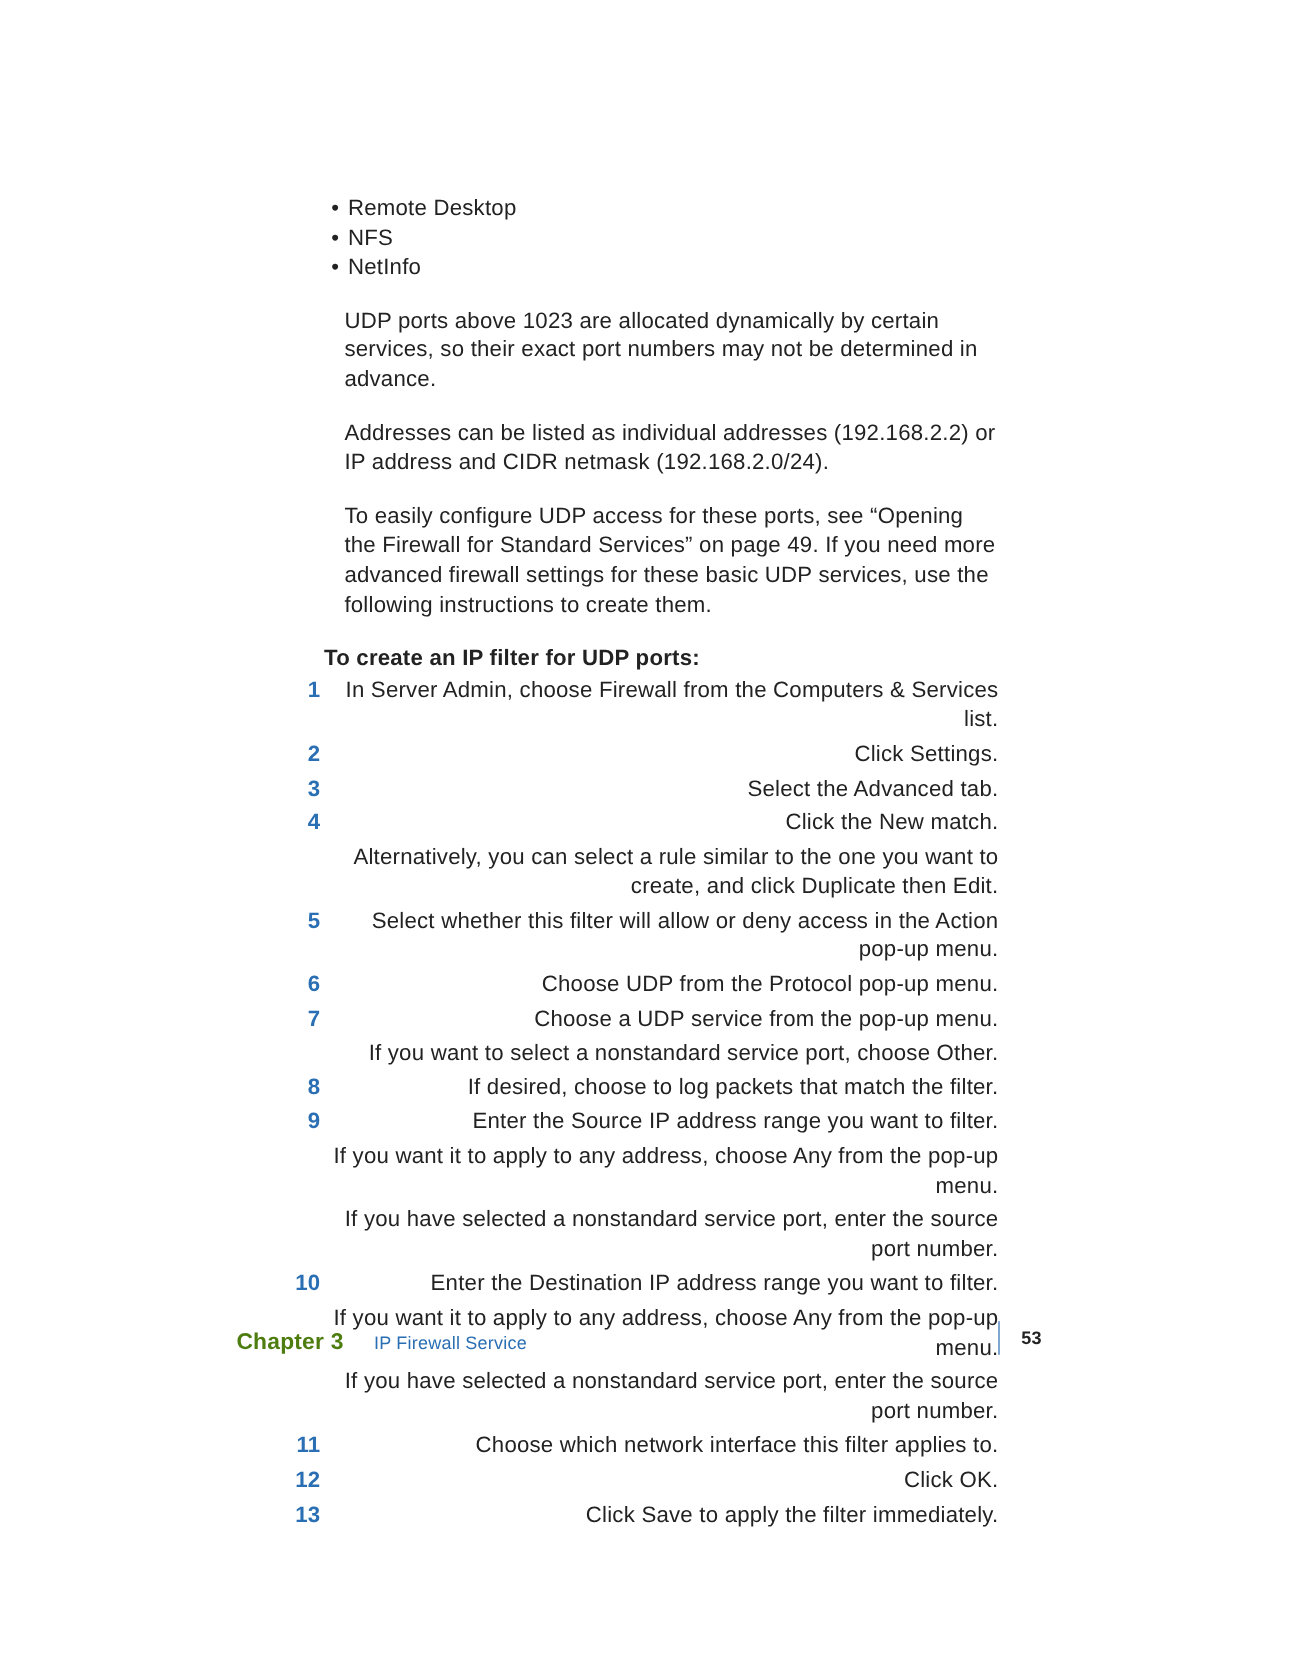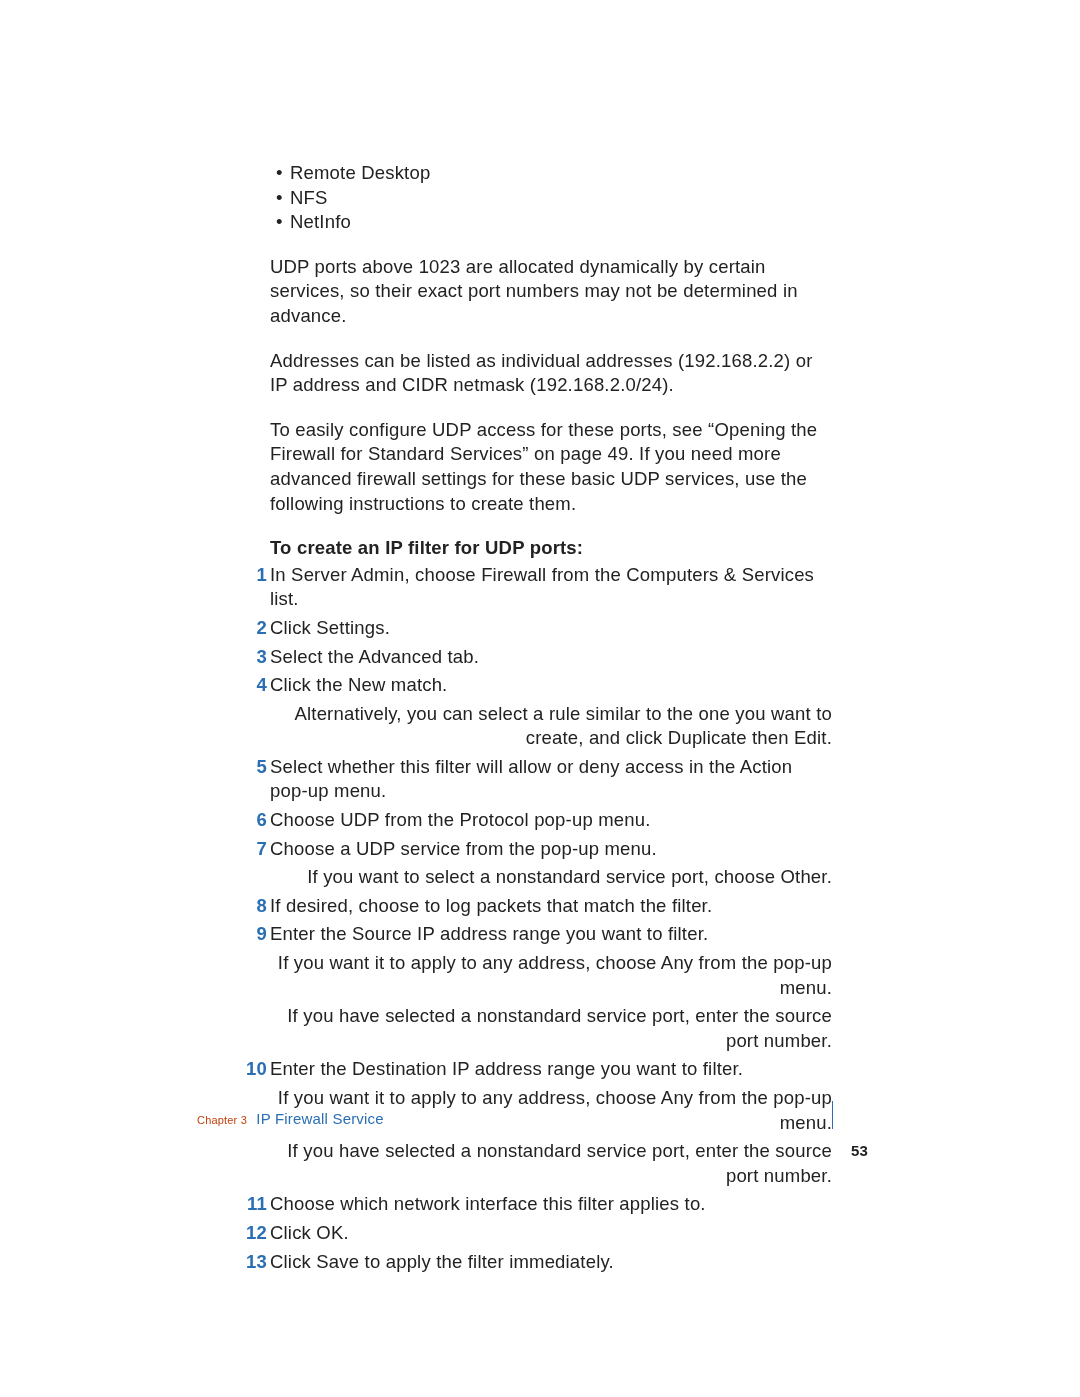--- a/index.html
+++ b/index.html
@@ -40,21 +40,21 @@
     margin: 0;
     line-height: 1.33;
   }
   ul.bullets li .dot {
     position: absolute;
     left: 6px;
     top: 0;
   }
 
   p.body {
-    margin: 0 0 20px 0;
+    margin: 0 0 20px 17px;
   }
 
   .section-head {
     font-weight: 700;
     margin: 0 0 2px 0;
   }
 
   
   ol.steps {
     list-style: none;
@@ -75,53 +75,53 @@
     text-align: right;
     color: #2a6fb3;
     font-weight: 700;
   }
   ol.steps > li.double > .num {
     left: -31px;
     width: 28px;
   }
   ol.steps > li .step-text {
     display: block;
+    text-align: right;
   }
   ol.steps > li .step-sub {
     display: block;
     margin-top: 4px;
     text-align: right;
   }
 
   
   .footer {
     position: absolute;
     left: 197px;
     right: 0;
     top: 1106px;
     height: 30px;
   }
   .footer .chapter-label {
-    font-weight: 400;
-    font-size: 11px;
-    color: #c2410c;
+    font-weight: 700;
+    font-size: 19px;
+    color: #4d7c0f;
   }
   .footer .chapter-title {
     font-size: 15px;
     color: #2a6fb3;
-    margin-left: 4px;
+    margin-left: 20px;
   }
   .footer .page-num {
     position: absolute;
     left: 654px;
     top: 0;
     font-weight: 700;
     font-size: 15px;
     color: #222;
-    margin-top: 35px;
   }
   .footer .sep {
     position: absolute;
     left: 635px;
     top: -5px;
     width: 0;
     height: 28px;
     border-left: 1.4px solid #2a6fb3;
   }
 </style>

